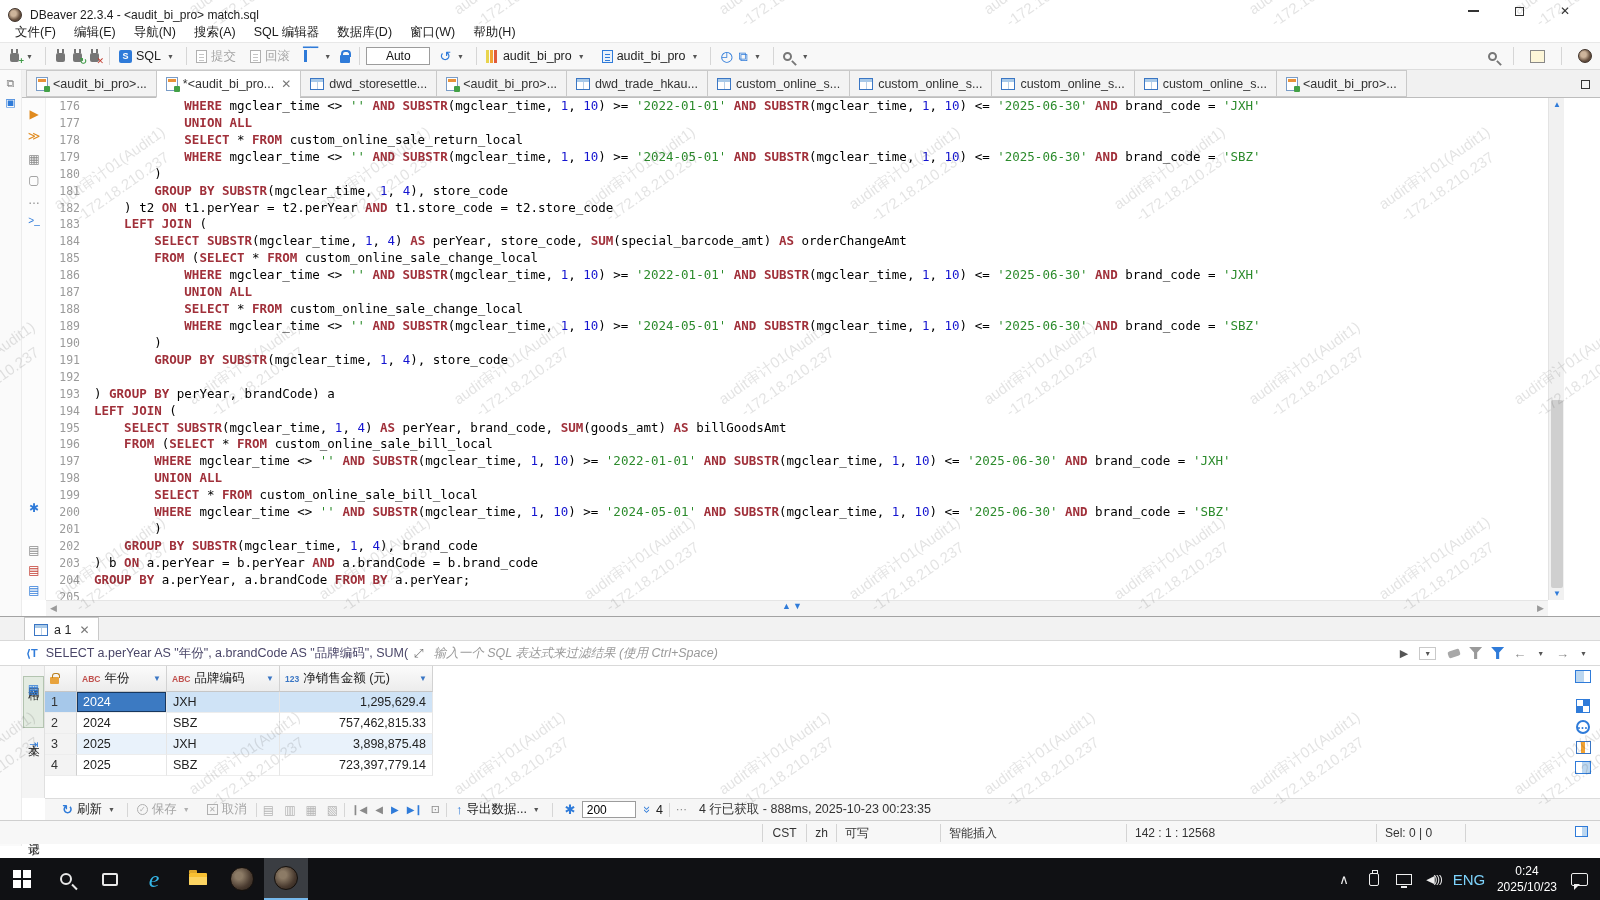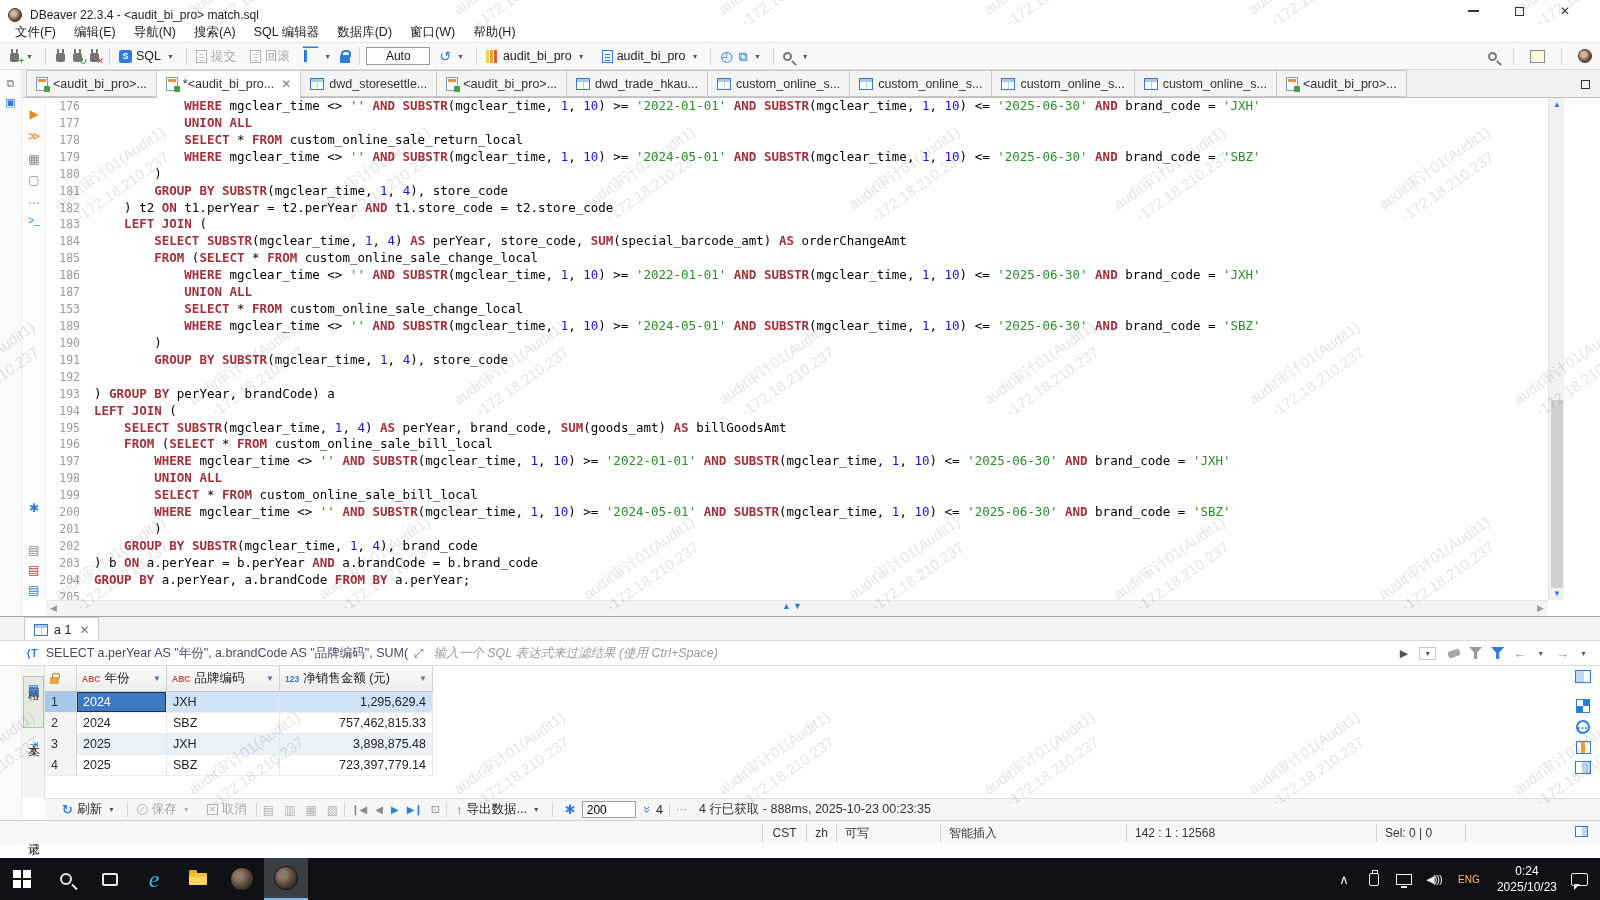--- a/index.html
+++ b/index.html
@@ -349,21 +349,21 @@
     <div class="cl"><span class="ln">178</span><span class="ct">            <span class="kw">SELECT</span> * <span class="kw">FROM</span> custom_online_sale_return_local</span></div>
     <div class="cl"><span class="ln">179</span><span class="ct">            <span class="kw">WHERE</span> mgclear_time &lt;&gt; <span class="str">''</span> <span class="kw">AND</span> <span class="kw">SUBSTR</span>(mgclear_time, <span class="num">1</span>, <span class="num">10</span>) &gt;= <span class="str">'2024-05-01'</span> <span class="kw">AND</span> <span class="kw">SUBSTR</span>(mgclear_time, <span class="num">1</span>, <span class="num">10</span>) &lt;= <span class="str">'2025-06-30'</span> <span class="kw">AND</span> brand_code = <span class="str">'SBZ'</span></span></div>
     <div class="cl"><span class="ln">180</span><span class="ct">        )</span></div>
     <div class="cl"><span class="ln">181</span><span class="ct">        <span class="kw">GROUP</span> <span class="kw">BY</span> <span class="kw">SUBSTR</span>(mgclear_time, <span class="num">1</span>, <span class="num">4</span>), store_code</span></div>
     <div class="cl"><span class="ln">182</span><span class="ct">    ) t2 <span class="kw">ON</span> t1.perYear = t2.perYear <span class="kw">AND</span> t1.store_code = t2.store_code</span></div>
     <div class="cl"><span class="ln">183</span><span class="ct">    <span class="kw">LEFT</span> <span class="kw">JOIN</span> (</span></div>
     <div class="cl"><span class="ln">184</span><span class="ct">        <span class="kw">SELECT</span> <span class="kw">SUBSTR</span>(mgclear_time, <span class="num">1</span>, <span class="num">4</span>) <span class="kw">AS</span> perYear, store_code, <span class="kw">SUM</span>(special_barcode_amt) <span class="kw">AS</span> orderChangeAmt</span></div>
     <div class="cl"><span class="ln">185</span><span class="ct">        <span class="kw">FROM</span> (<span class="kw">SELECT</span> * <span class="kw">FROM</span> custom_online_sale_change_local</span></div>
     <div class="cl"><span class="ln">186</span><span class="ct">            <span class="kw">WHERE</span> mgclear_time &lt;&gt; <span class="str">''</span> <span class="kw">AND</span> <span class="kw">SUBSTR</span>(mgclear_time, <span class="num">1</span>, <span class="num">10</span>) &gt;= <span class="str">'2022-01-01'</span> <span class="kw">AND</span> <span class="kw">SUBSTR</span>(mgclear_time, <span class="num">1</span>, <span class="num">10</span>) &lt;= <span class="str">'2025-06-30'</span> <span class="kw">AND</span> brand_code = <span class="str">'JXH'</span></span></div>
     <div class="cl"><span class="ln">187</span><span class="ct">            <span class="kw">UNION</span> <span class="kw">ALL</span></span></div>
-    <div class="cl"><span class="ln">153</span><span class="ct">            <span class="kw">SELECT</span> * <span class="kw">FROM</span> custom_online_sale_change_local</span></div>
+    <div class="cl"><span class="ln">188</span><span class="ct">            <span class="kw">SELECT</span> * <span class="kw">FROM</span> custom_online_sale_change_local</span></div>
     <div class="cl"><span class="ln">189</span><span class="ct">            <span class="kw">WHERE</span> mgclear_time &lt;&gt; <span class="str">''</span> <span class="kw">AND</span> <span class="kw">SUBSTR</span>(mgclear_time, <span class="num">1</span>, <span class="num">10</span>) &gt;= <span class="str">'2024-05-01'</span> <span class="kw">AND</span> <span class="kw">SUBSTR</span>(mgclear_time, <span class="num">1</span>, <span class="num">10</span>) &lt;= <span class="str">'2025-06-30'</span> <span class="kw">AND</span> brand_code = <span class="str">'SBZ'</span></span></div>
     <div class="cl"><span class="ln">190</span><span class="ct">        )</span></div>
     <div class="cl"><span class="ln">191</span><span class="ct">        <span class="kw">GROUP</span> <span class="kw">BY</span> <span class="kw">SUBSTR</span>(mgclear_time, <span class="num">1</span>, <span class="num">4</span>), store_code</span></div>
     <div class="cl"><span class="ln">192</span></div>
     <div class="cl"><span class="ln">193</span><span class="ct">) <span class="kw">GROUP</span> <span class="kw">BY</span> perYear, brandCode) a</span></div>
     <div class="cl"><span class="ln">194</span><span class="ct"><span class="kw">LEFT</span> <span class="kw">JOIN</span> (</span></div>
     <div class="cl"><span class="ln">195</span><span class="ct">    <span class="kw">SELECT</span> <span class="kw">SUBSTR</span>(mgclear_time, <span class="num">1</span>, <span class="num">4</span>) <span class="kw">AS</span> perYear, brand_code, <span class="kw">SUM</span>(goods_amt) <span class="kw">AS</span> billGoodsAmt</span></div>
     <div class="cl"><span class="ln">196</span><span class="ct">    <span class="kw">FROM</span> (<span class="kw">SELECT</span> * <span class="kw">FROM</span> custom_online_sale_bill_local</span></div>
     <div class="cl"><span class="ln">197</span><span class="ct">        <span class="kw">WHERE</span> mgclear_time &lt;&gt; <span class="str">''</span> <span class="kw">AND</span> <span class="kw">SUBSTR</span>(mgclear_time, <span class="num">1</span>, <span class="num">10</span>) &gt;= <span class="str">'2022-01-01'</span> <span class="kw">AND</span> <span class="kw">SUBSTR</span>(mgclear_time, <span class="num">1</span>, <span class="num">10</span>) &lt;= <span class="str">'2025-06-30'</span> <span class="kw">AND</span> brand_code = <span class="str">'JXH'</span></span></div>
     <div class="cl"><span class="ln">198</span><span class="ct">        <span class="kw">UNION</span> <span class="kw">ALL</span></span></div>
@@ -568,21 +568,21 @@
     <span class="tbi" style="color:#eee;font-size:13px">∧</span>
     <span class="tbi">
         <span class="usb"></span>
       </span>
     <span class="tbi">
         <span class="monitor"></span>
       </span>
     <span class="tbi">
         <span class="vol">◀)))</span>
       </span>
-    <span class="tbi" style="width:40px;color:#fdba74;font-size:10px">ENG</span>
+    <span class="tbi" style="width:40px;color:#7dd3fc;font-size:15px">ENG</span>
     <span class="clock">
       <span>0:24</span><br>
       <span>2025/10/23</span>
     </span>
     <span class="notif"></span>
   </span>
 </div>
 
 <div class="wmlayer" id="wmlayer">
     <div class="wm" style="left:-80px;top:-40px">

